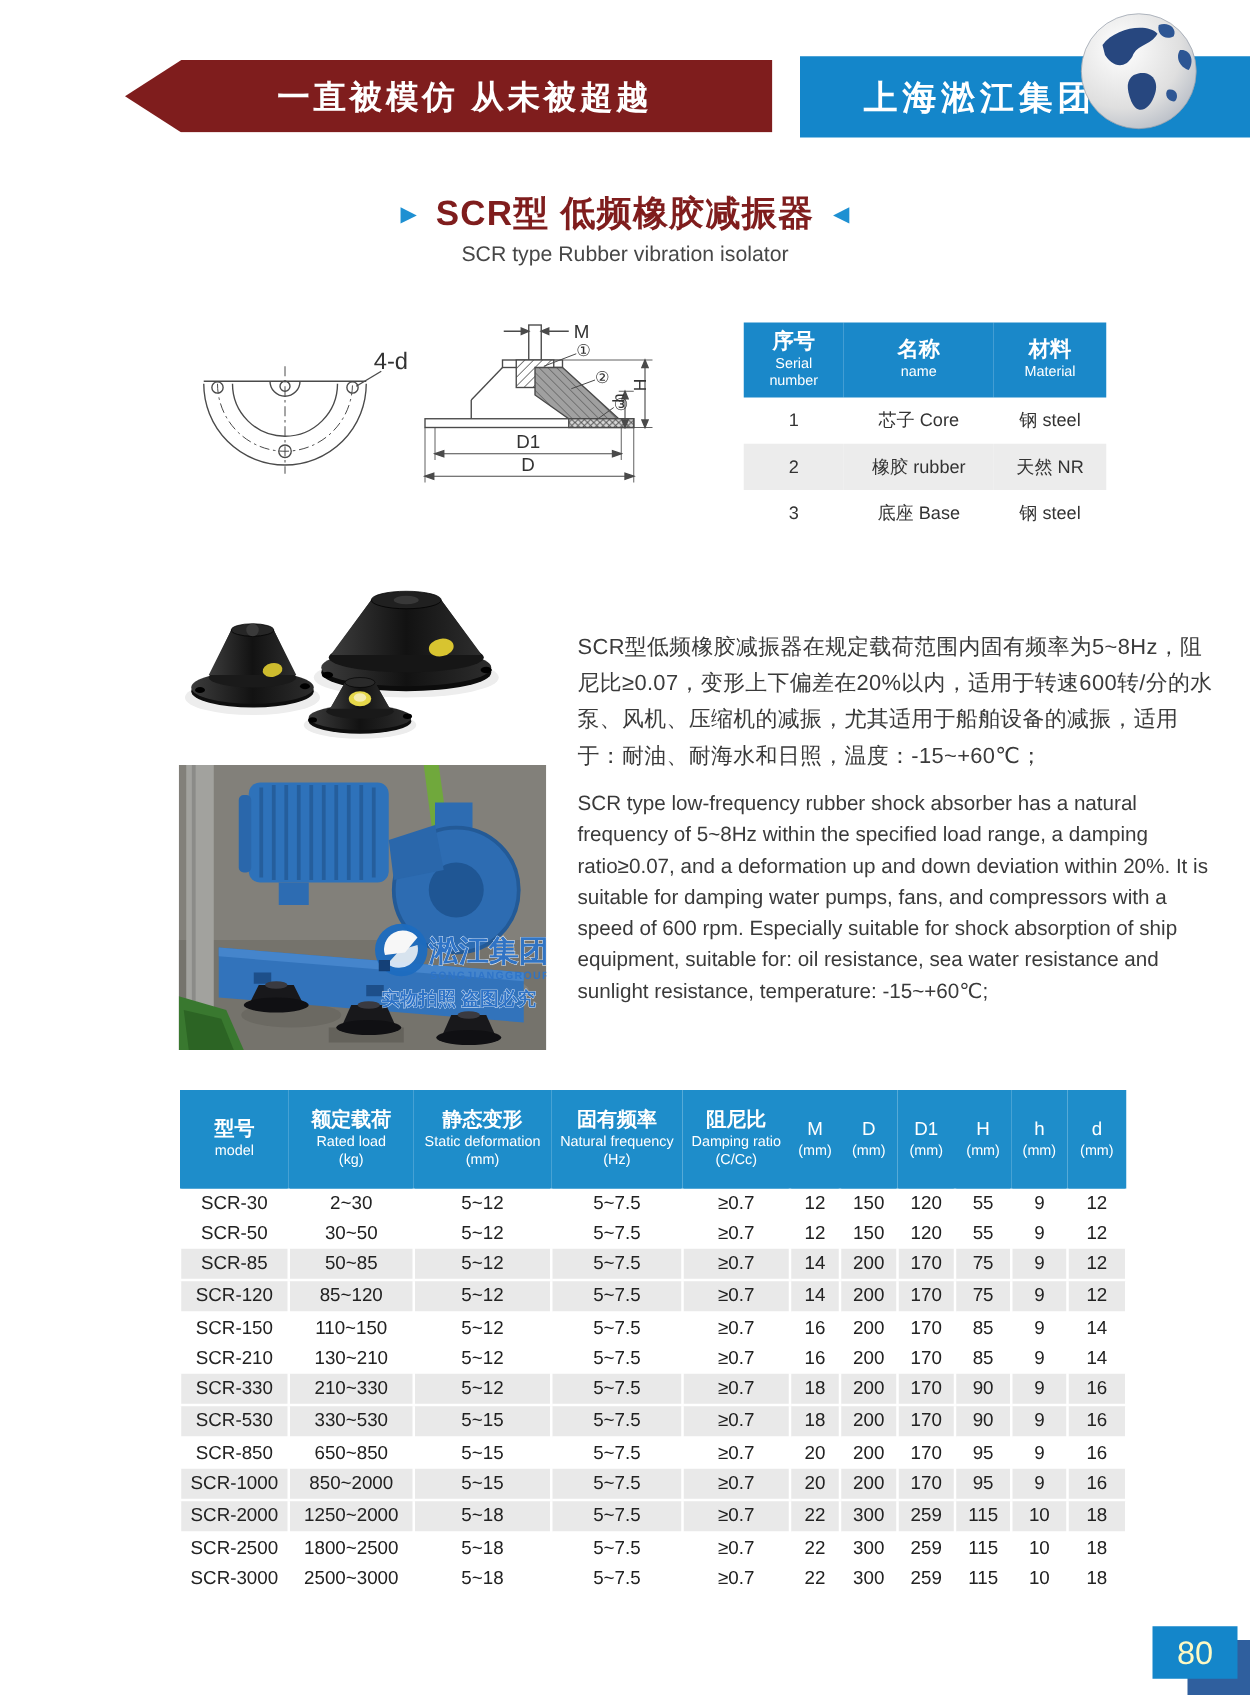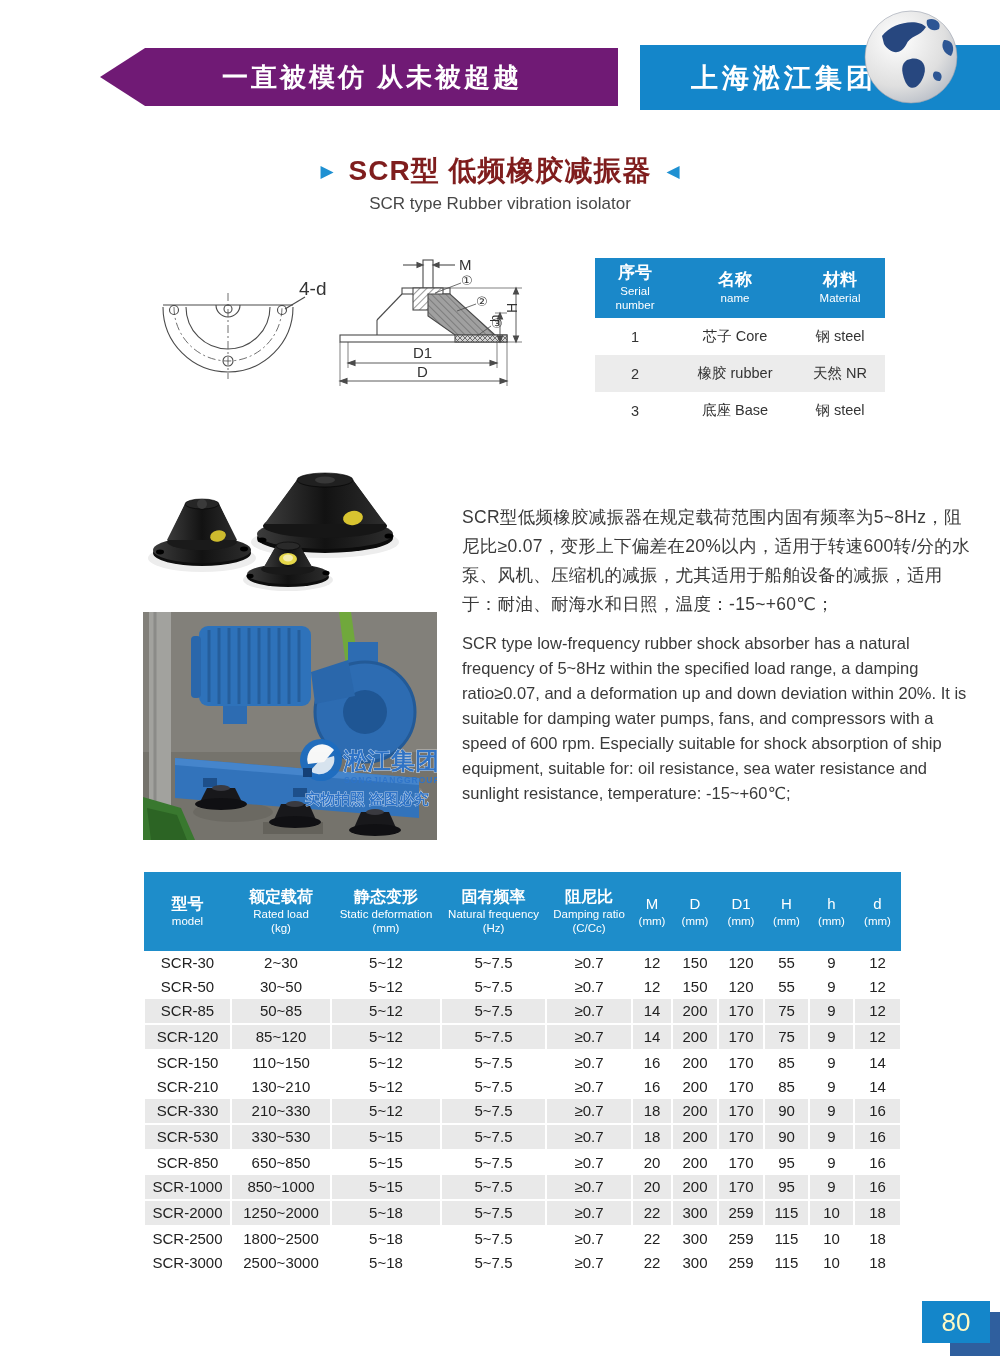--- a/index.html
+++ b/index.html
@@ -1,19 +1,19 @@
 <!DOCTYPE html>
 <html><head>
 <meta charset="utf-8">
 <style>
   html,body{margin:0;padding:0;background:#fff;}
   .page{position:relative;width:1000px;height:1357px;background:#ffffff;overflow:hidden;
         font-family:"Liberation Sans","DejaVu Sans",sans-serif;}
   
-  .banner-left{position:absolute;left:100px;top:48px;width:518px;height:58px;background:#701a75;
+  .banner-left{position:absolute;left:100px;top:48px;width:518px;height:58px;background:#7f1d1d;
       clip-path:polygon(0 50%,8.7% 0,100% 0,100% 100%,8.7% 100%);
       display:flex;align-items:center;justify-content:center;padding-left:26px;box-sizing:border-box;}
   .banner-left span{color:#fff;font-size:26px;font-weight:700;letter-spacing:3px;}
   .banner-right{position:absolute;left:640px;top:45px;width:360px;height:65px;background:#1486ca;
       display:flex;align-items:center;justify-content:center;padding-right:118px;box-sizing:border-box;padding-left:46px;}
   .banner-right span{color:#fff;font-size:27px;font-weight:700;letter-spacing:4px;white-space:nowrap;}
   .globe{position:absolute;left:864px;top:10px;width:94px;height:94px;}
   
   .title-row{position:absolute;left:0;top:152px;width:100%;display:flex;align-items:center;
       justify-content:center;gap:15px;}
@@ -497,21 +497,21 @@
           <td>≥0.7</td>
           <td>20</td>
           <td>200</td>
           <td>170</td>
           <td>95</td>
           <td>9</td>
           <td>16</td>
         </tr>
         <tr class="alt">
           <td>SCR-1000</td>
-          <td>850~1000</td>
+          <td>850~2000</td>
           <td>5~15</td>
           <td>5~7.5</td>
           <td>≥0.7</td>
           <td>20</td>
           <td>200</td>
           <td>170</td>
           <td>95</td>
           <td>9</td>
           <td>16</td>
         </tr>

